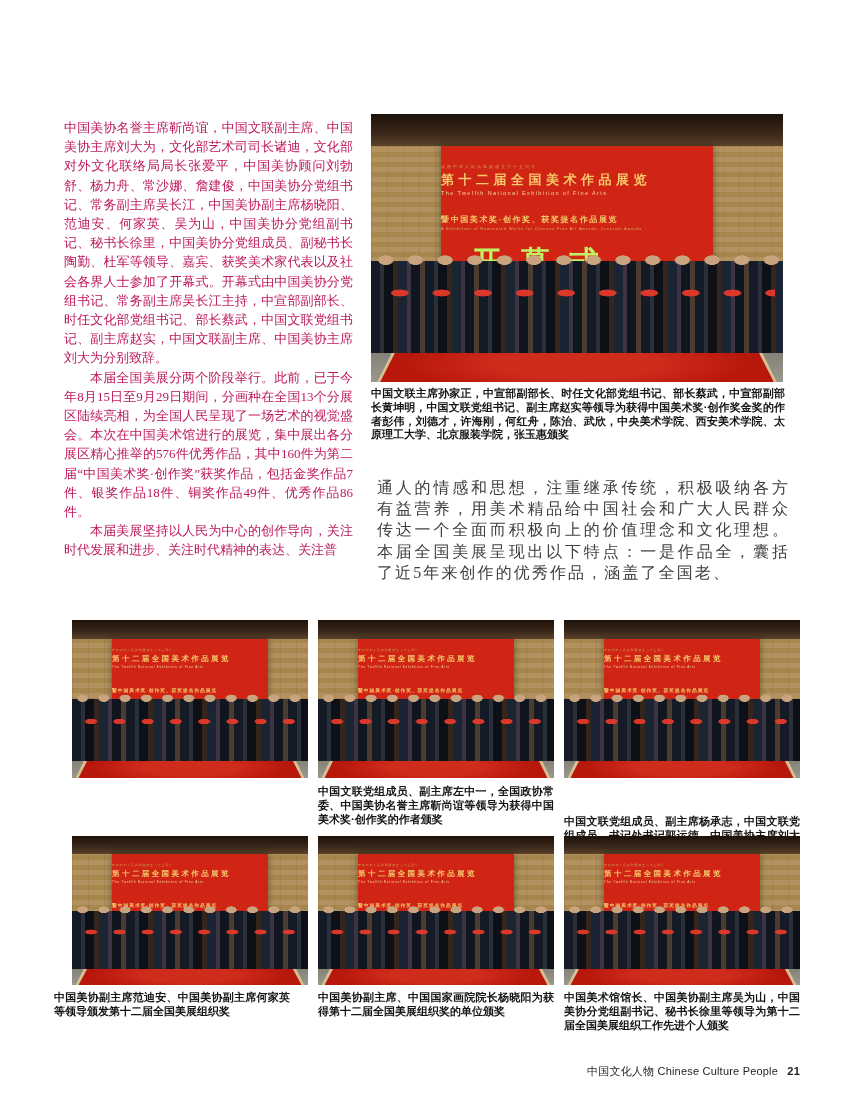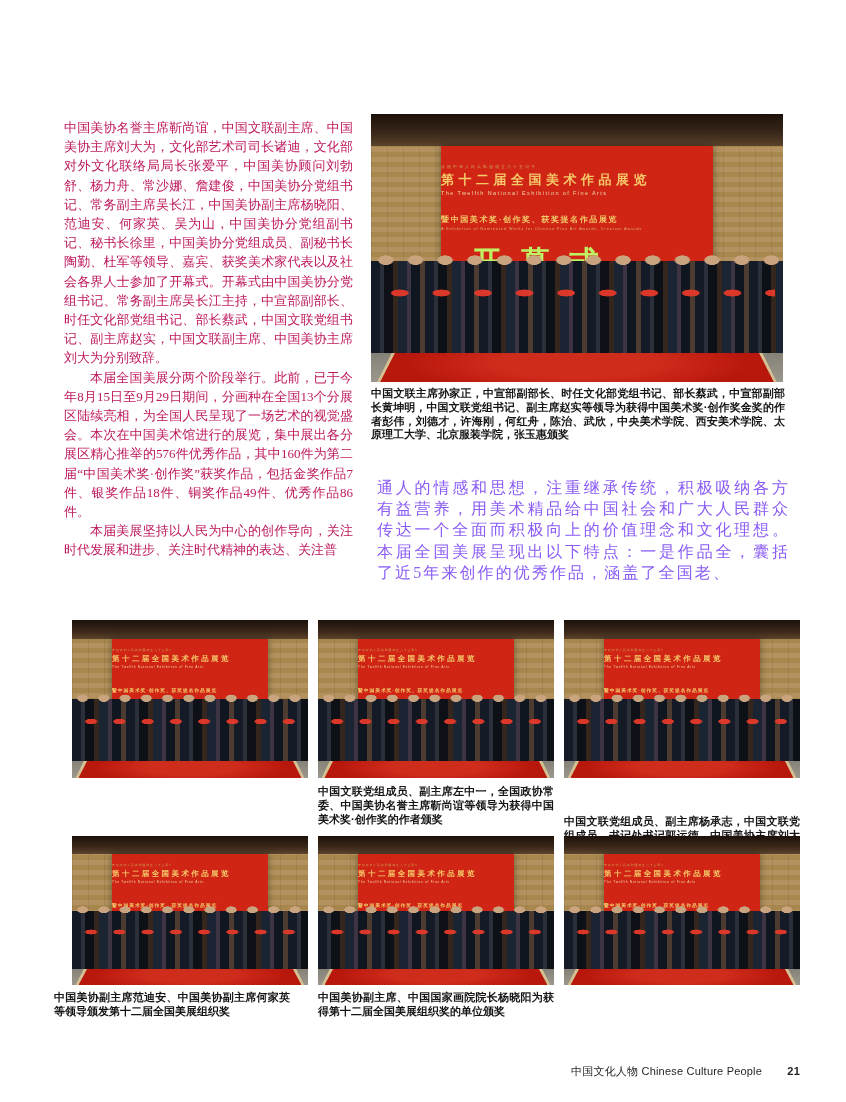--- a/index.html
+++ b/index.html
@@ -14,21 +14,21 @@
     font-family:"Liberation Serif","DejaVu Serif",serif;
     font-size:13px; line-height:19.2px; color:#be185d; text-align:justify;
   }
   .left-col p { margin:0; }
   .left-col p.indent { text-indent:2em; }
 
   .right-col {
     position:absolute; left:377px; top:477px; width:413px;
     font-family:"Liberation Serif","DejaVu Serif",serif;
     font-size:16px; letter-spacing:2.1px; line-height:21.2px;
-    color:#8b5cf6; text-align:justify;
+    color:#404040; text-align:justify;
   }
   .right-col p { margin:0; }
 
   
   .caption {
     font-family:"Liberation Sans","DejaVu Sans",sans-serif;
     font-weight:700; font-size:11px; line-height:13.8px;
     color:#151515; text-align:justify;
   }
   .hero-caption { position:absolute; left:371px; top:387px; width:414px; }
@@ -100,21 +100,21 @@
   
   .g-photo   { width:236px; height:158px; }
   .g-photo-r2{ width:236px; height:149px; }
   .g-cap     { position:absolute; width:236px; }
 
   
   .footer {
     position:absolute; right:46px; top:1064px; font-size:11px; color:#1f1f1f;
     font-family:"Liberation Sans","DejaVu Sans",sans-serif; letter-spacing:0.2px;
   }
-  .footer .pgnum { font-weight:700; margin-left:22px; }
+  .footer .pgnum { font-weight:700; margin-left:6px; }
 </style>
 </head>
 <body>
 
 <div class="page">
 
   <div class="left-col">
     <p>中国美协名誉主席靳尚谊，中国文联副主席、中国美协主席刘大为，文化部艺术司司长诸迪，文化部对外文化联络局局长张爱平，中国美协顾问刘勃舒、杨力舟、常沙娜、詹建俊，中国美协分党组书记、常务副主席吴长江，中国美协副主席杨晓阳、范迪安、何家英、吴为山，中国美协分党组副书记、秘书长徐里，中国美协分党组成员、副秘书长陶勤、杜军等领导、嘉宾、获奖美术家代表以及社会各界人士参加了开幕式。开幕式由中国美协分党组书记、常务副主席吴长江主持，中宣部副部长、时任文化部党组书记、部长蔡武，中国文联党组书记、副主席赵实，中国文联副主席、中国美协主席刘大为分别致辞。</p>
     <p class="indent">本届全国美展分两个阶段举行。此前，已于今年8月15日至9月29日期间，分画种在全国13个分展区陆续亮相，为全国人民呈现了一场艺术的视觉盛会。本次在中国美术馆进行的展览，集中展出各分展区精心推举的576件优秀作品，其中160件为第二届“中国美术奖·创作奖”获奖作品，包括金奖作品7件、银奖作品18件、铜奖作品49件、优秀作品86件。</p>
     <p class="indent">本届美展坚持以人民为中心的创作导向，关注时代发展和进步、关注时代精神的表达、关注普</p>
@@ -234,20 +234,21 @@
       <div class="bn-en">The Twelfth National Exhibition of Fine Arts</div>
       <div class="bn-sub">暨中国美术奖·创作奖、获奖提名作品展览</div>
       <div class="bn-ceremony">开幕式</div>
     </div>
     <div class="ph-floor"></div>
     <div class="ph-carpet"></div>
     <div class="ph-crowd"></div>
     <div class="ph-heads"></div>
     <div class="ph-certs"></div>
   </div>
+  <div class="caption g-cap" style="left:564px; top:991px;">中国美术馆馆长、中国美协副主席吴为山，中国美协分党组副书记、秘书长徐里等领导为第十二届全国美展组织工作先进个人颁奖</div>
 
   <div class="footer">
     <span>中国文化人物</span>
     <span>Chinese Culture People</span>
     <span class="pgnum">21</span>
   </div>
 
 </div>
 
 </body></html>

